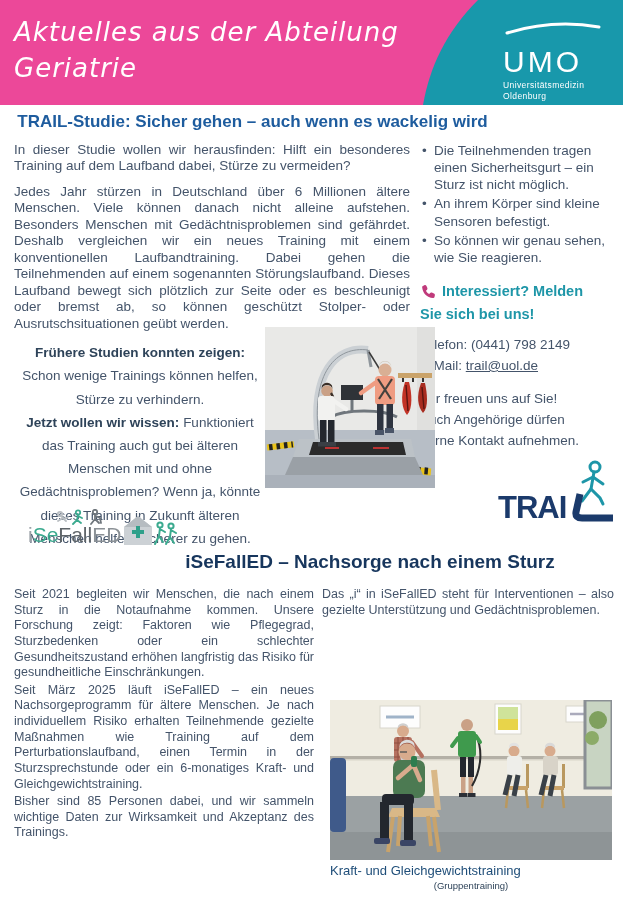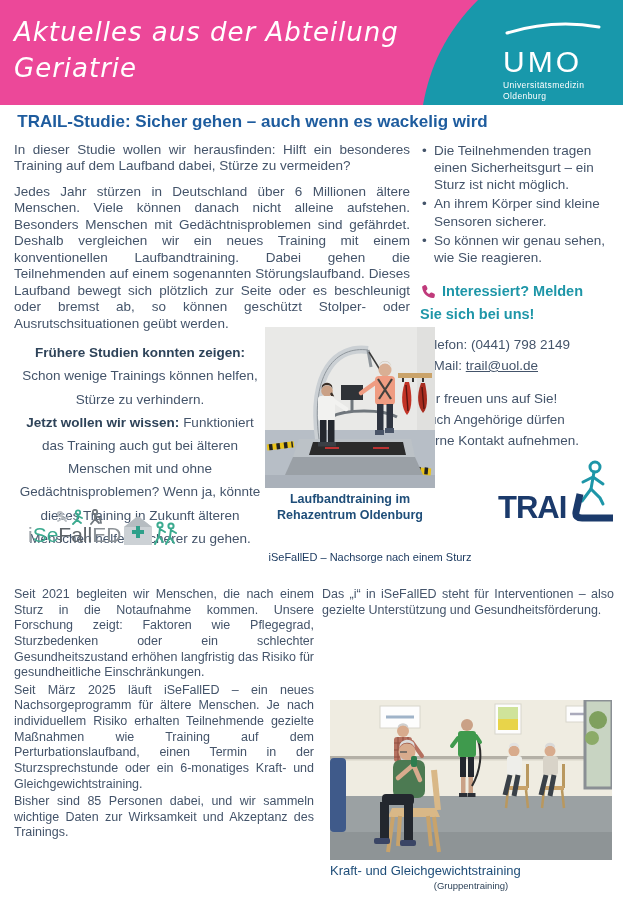--- a/index.html
+++ b/index.html
@@ -53,21 +53,21 @@
   #ise-logo { position:absolute; left:28px; top:509px; width:150px; height:48px; }
   #ise-logo .figs { position:absolute; left:26px; top:0; }
   #ise-logo .word { position:absolute; left:0; top:14px; font-size:21px; letter-spacing:0; }
   #ise-logo .word .li { color:#9aa0a6; }
   #ise-logo .word .lse { color:#3BAA8F; }
   #ise-logo .word .lfall { color:#5f6569; }
   #ise-logo .word .led { color:#8b9196; }
   #ise-logo .house { position:absolute; left:94px; top:4px; }
   #ise-title {
     position:absolute; left:140px; top:551px; width:460px; text-align:center;
-    color:#17365D; font-weight:normal; font-size:11px;
+    color:#17365D; font-weight:bold; font-size:19px;
   }
   .ise-text { font-size:12.5px; line-height:1.25; text-align:justify; color:#44546A; }
   #ise-left { position:absolute; left:14px; top:587px; width:300px; }
   #ise-left p.sp { margin-bottom:2px; }
   #ise-right { position:absolute; left:322px; top:587px; width:292px; }
   #ise-right p { margin-bottom:3px; }
   #photo2 { position:absolute; left:330px; top:700px; width:282px; height:160px; }
   #photo2-caption {
     position:absolute; left:330px; top:863px; width:282px; text-align:left;
     color:#1F4E79; font-weight:normal; font-size:13px; line-height:1.2;
@@ -110,21 +110,21 @@
     <div id="trail-narrow" class="body-text">
       <span class="b-navy">Frühere Studien konnten zeigen:</span><br>
       <span>Schon wenige Trainings können helfen, Stürze zu verhindern.</span><br>
       <span class="b-navy">Jetzt wollen wir wissen:</span><span> Funktioniert das Training auch gut bei älteren Menschen mit und ohne Gedächtnisproblemen? Wenn ja, könnte dieses Training in Zukunft älteren Menschen helfen, sicherer zu gehen.</span>
     </div>
   </div>
 
   <div id="trail-right">
     <ul>
       <li>Die Teilnehmenden tragen einen Sicherheitsgurt – ein Sturz ist nicht möglich.</li>
-      <li>An ihrem Körper sind kleine Sensoren sicherer.</li>
+      <li>An ihrem Körper sind kleine Sensoren befestigt.</li>
       <li>So können wir genau sehen, wie Sie reagieren.</li>
     </ul>
     <div id="cta">
       <span class="phone-ico">
         <svg width="16" height="16" viewBox="0 0 20 20">
           <path fill="#C03A7B" d="M5.9 2.6 C6.8 2.4 7.7 2.9 8.1 3.8 L9.2 6.4 C9.5 7.2 9.3 8.1 8.6 8.6 L7.4 9.6 C8.3 11.4 9.8 12.9 11.6 13.8 L12.6 12.6 C13.1 11.9 14 11.7 14.8 12 L17.4 13.1 C18.3 13.5 18.8 14.4 18.6 15.3 L18.1 17.4 C17.9 18.3 17.1 18.9 16.2 18.9 C8.9 18.4 3.2 12.7 2.7 5.4 C2.7 4.5 3.3 3.7 4.2 3.5 Z"></path>
         </svg>
       </span><span>Interessiert? Melden</span><br>
       <span>Sie sich bei uns!</span>
     </div>
@@ -187,24 +187,20 @@
     <circle cx="62" cy="64" r="5.8" fill="#caa186"></circle>
     <path d="M56.5,62 A5.8,5.8 0 0 1 67.5,62 L67,58.5 A5.8,5.8 0 0 0 57,58.5 Z" fill="#3a2f28"></path>
     <path d="M66,66 C69,70 68,76 66,80" stroke="#3a2f28" stroke-width="2.5" fill="none"></path>
     <rect x="53" y="69" width="17" height="25" rx="3" fill="#f2f2f0"></rect>
     <path d="M69,74 L81,82" stroke="#f2f2f0" stroke-width="4.5" stroke-linecap="round"></path>
     <rect x="55" y="93" width="6.5" height="23" fill="#23272e"></rect>
     <rect x="63" y="93" width="6.5" height="23" fill="#23272e"></rect>
     <rect x="53" y="115" width="9" height="4.5" fill="#3a3f45"></rect>
     <rect x="62" y="115" width="9" height="4.5" fill="#3a3f45"></rect>
   </svg>
-  <div id="photo1-caption">
-    <div>Laufbandtraining im</div>
-    <div>Rehazentrum Oldenburg</div>
-  </div>
 
   <div id="trail-logo">
     <svg width="120" height="80" viewBox="0 0 120 80">
       <g stroke="#1E96A8" stroke-width="3" fill="none" stroke-linecap="round">
         <circle cx="97" cy="9" r="5"></circle>
         <path d="M96,14 L93,31"></path>
         <path d="M95,19 L85,24 M95,19 L105,26"></path>
         <path d="M93,31 L84,43 M93,31 L102,40 L105,46"></path>
       </g>
       <text x="0" y="60" font-family="Liberation Sans, sans-serif" font-size="31" font-weight="bold" fill="#1B3A6B" letter-spacing="-1">TRAI</text>
@@ -242,21 +238,21 @@
     </svg>
   </div>
   <div id="ise-title">iSeFallED – Nachsorge nach einem Sturz</div>
 
   <div id="ise-left">
     <p class="ise-text sp">Seit 2021 begleiten wir Menschen, die nach einem Sturz in die Notaufnahme kommen. Unsere Forschung zeigt: Faktoren wie Pflegegrad, Sturzbedenken oder ein schlechter Gesundheitszustand erhöhen langfristig das Risiko für gesundheitliche Einschränkungen.</p>
     <p class="ise-text sp">Seit März 2025 läuft iSeFallED – ein neues Nachsorgeprogramm für ältere Menschen. Je nach individuellem Risiko erhalten Teilnehmende gezielte Maßnahmen wie Training auf dem Perturbationslaufband, einen Termin in der Sturzsprechstunde oder ein 6-monatiges Kraft- und Gleichgewichtstraining.</p>
     <p class="ise-text">Bisher sind 85 Personen dabei, und wir sammeln wichtige Daten zur Wirksamkeit und Akzeptanz des Trainings.</p>
   </div>
   <div id="ise-right">
-    <p class="ise-text">Das „i“ in iSeFallED steht für Interventionen – also gezielte Unterstützung und Gesundheitsförderung.</p>
+    <p class="ise-text">Das „i“ in iSeFallED steht für Interventionen – also gezielte Unterstützung und Gedächtnisproblemen.</p>
   </div>
 
   <svg id="photo2" viewBox="0 0 282 160">
     <rect x="0" y="0" width="282" height="96" fill="#efece1"></rect>
     <rect x="0" y="96" width="282" height="64" fill="#9ba1a3"></rect>
     <rect x="0" y="132" width="282" height="28" fill="#8e9496"></rect>
 
     <rect x="0" y="56" width="282" height="3" fill="#b4b0a6"></rect>
     <rect x="0" y="59" width="282" height="1.5" fill="#d9d5ca"></rect>
 

